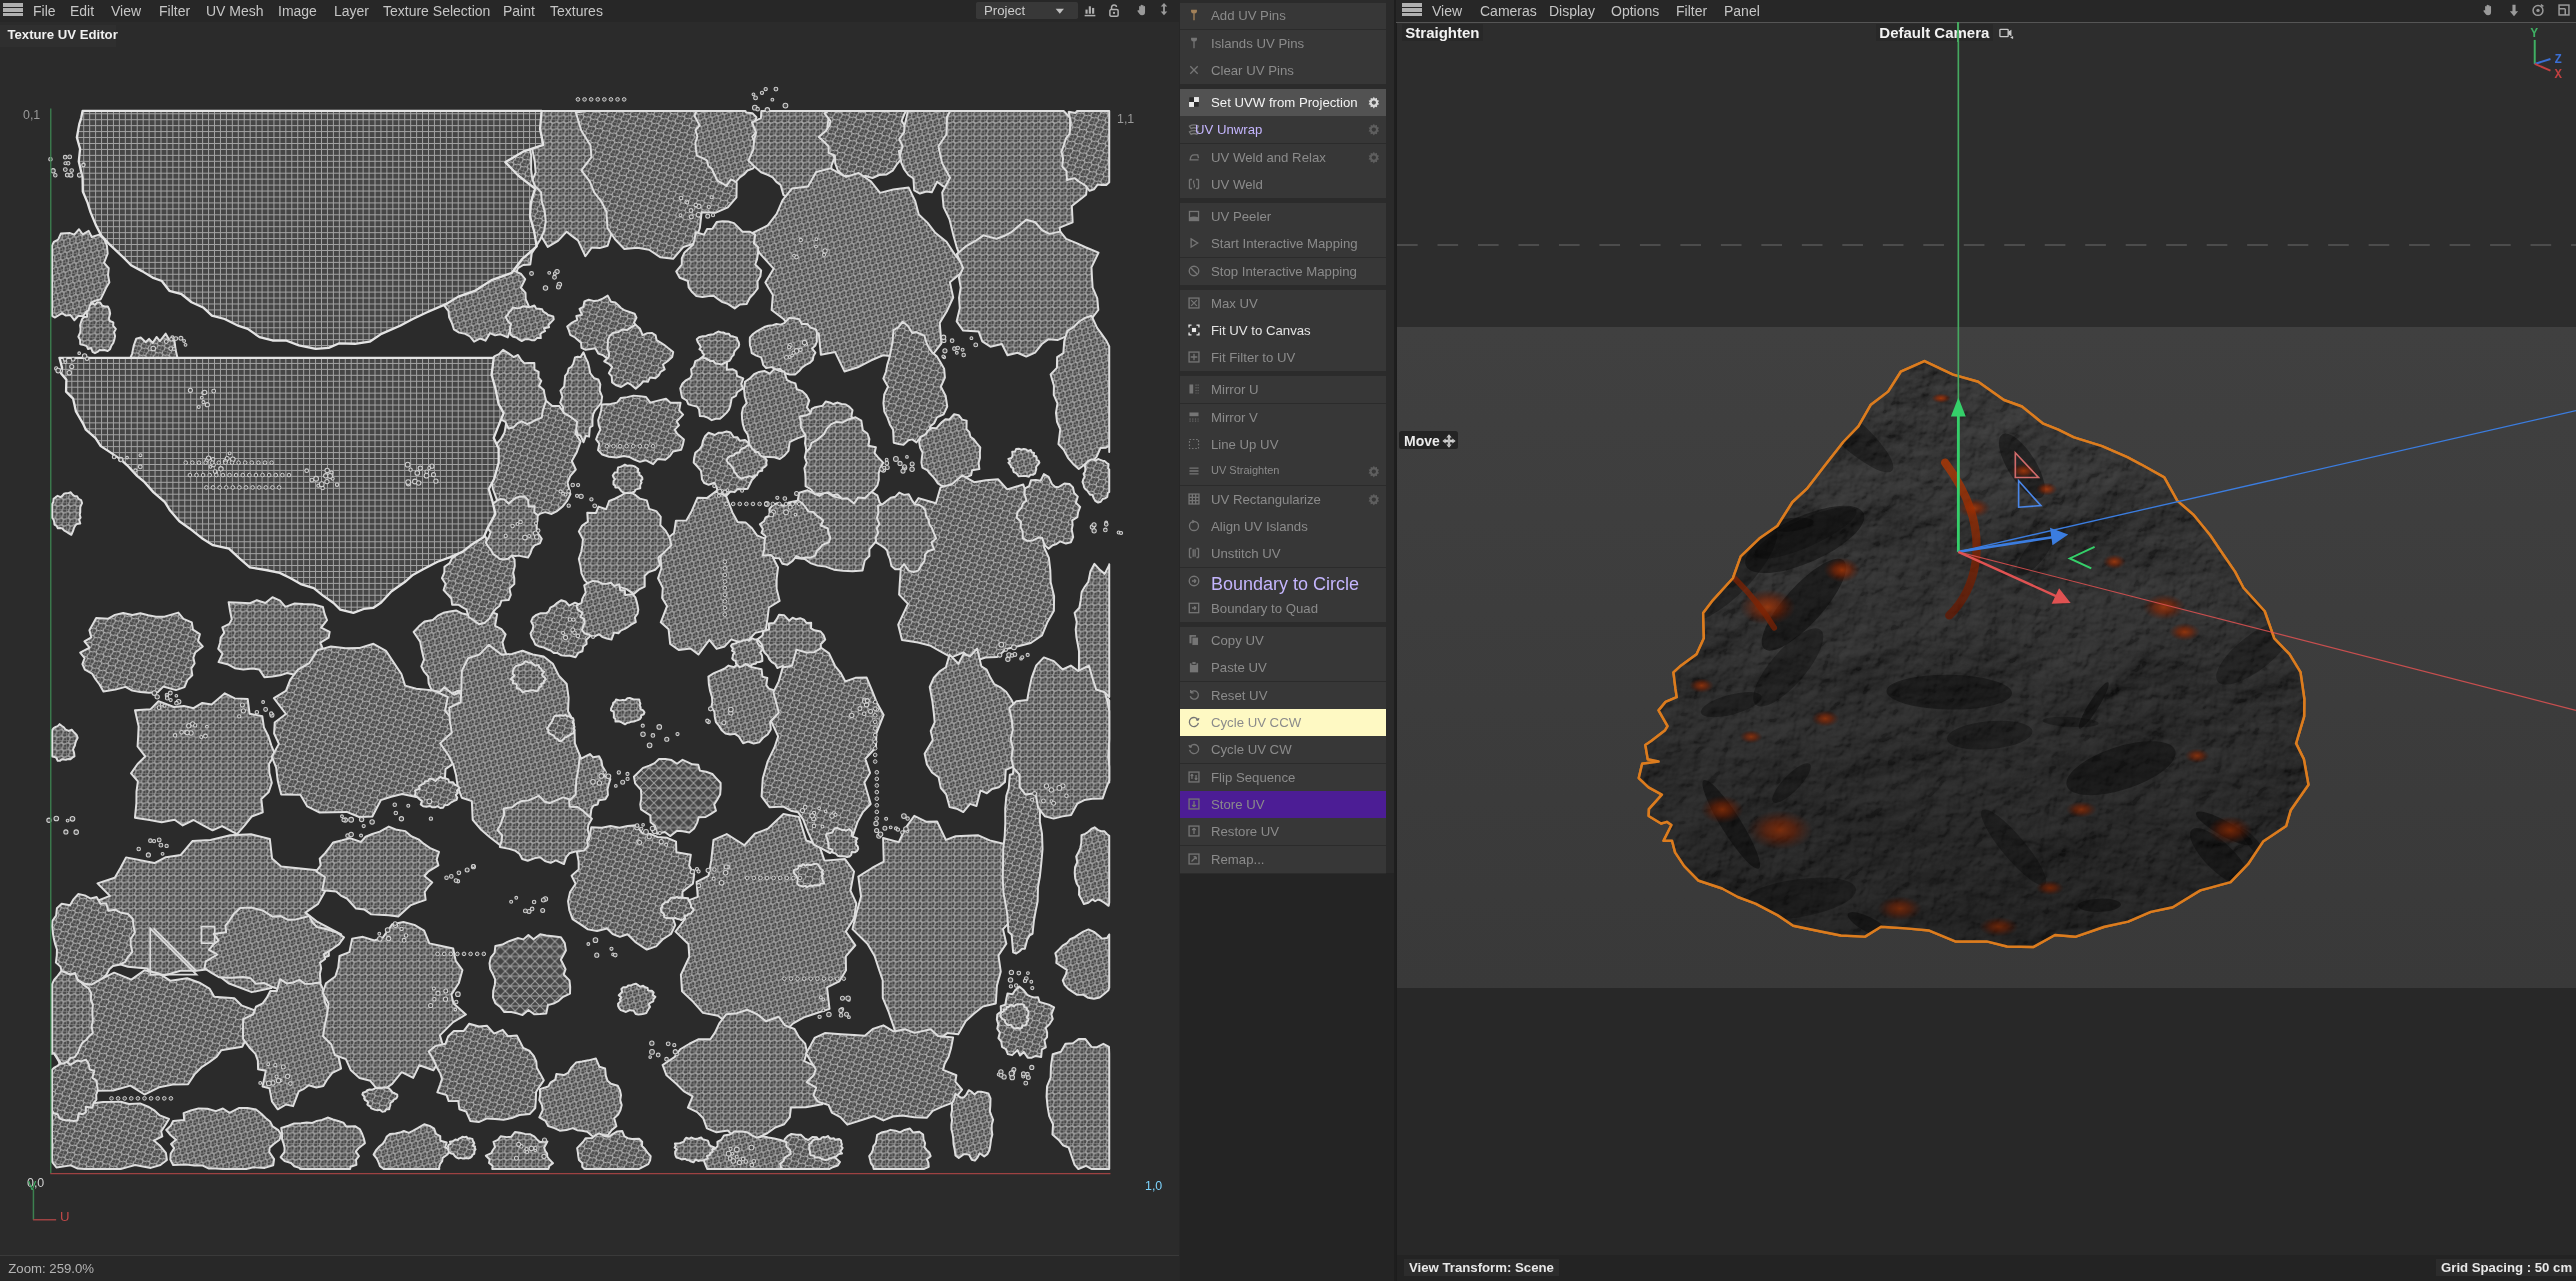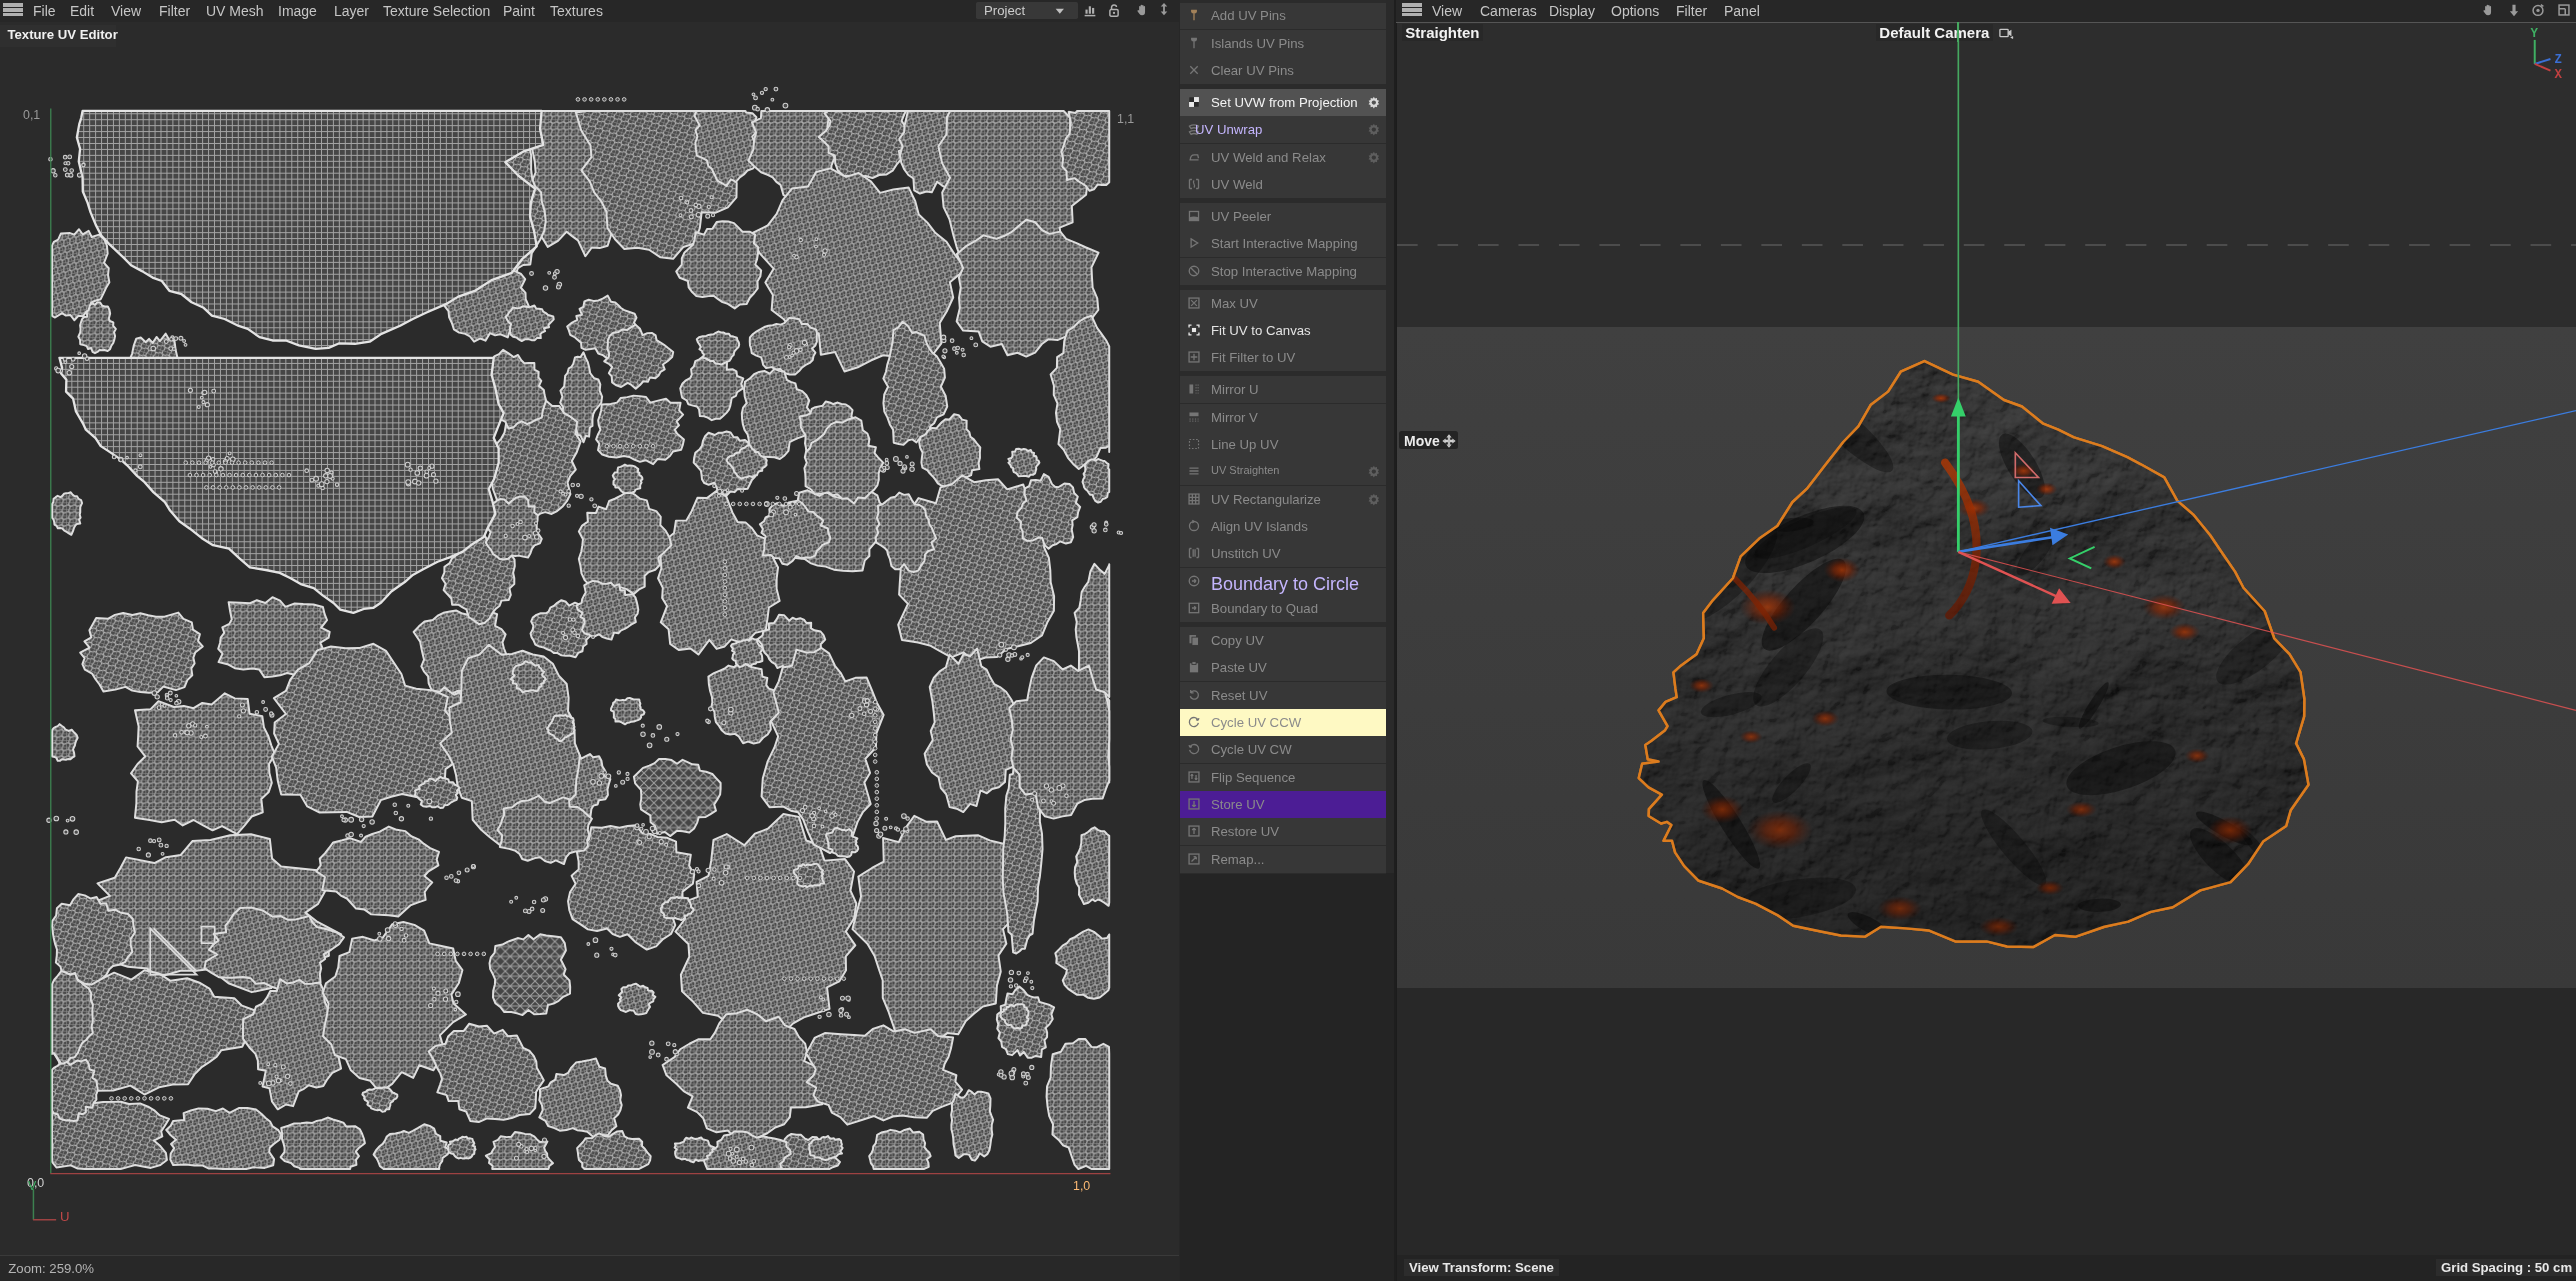--- a/index.html
+++ b/index.html
@@ -805,21 +805,21 @@
         <rect x="244" y="1122" width="16" height="20" fill="none" stroke="#dcdcdc" stroke-width="2"></rect>
 </g>
 <line x1="61.5" y1="131" x2="61.5" y2="1421" stroke="#3c8150" stroke-width="1.6"></line>
 <line x1="61" y1="1421.2" x2="1345" y2="1421.2" stroke="#9e4242" stroke-width="1.6"></line>
 <line x1="40.5" y1="1440" x2="40.5" y2="1477" stroke="#3c8150" stroke-width="1.8"></line>
 <line x1="40" y1="1477" x2="68" y2="1477" stroke="#9e4242" stroke-width="1.8"></line>
 </svg>
 <div class="abs" style="left:23px;top:108px;font-size:12.4px;color:#9a9a9a">0,1</div>
 <div class="abs" style="left:1117px;top:112px;font-size:12.4px;color:#9a9a9a">1,1</div>
 <div class="abs" style="left:27px;top:1176px;font-size:12.4px;color:#cfcfcf">0,0</div>
-<div class="abs" style="left:1073px;top:1179px;font-size:12.4px;color:#fdba74">1,0</div>
+<div class="abs" style="left:1145px;top:1179px;font-size:12.4px;color:#7dd3fc">1,0</div>
 <div class="abs" style="left:28px;top:1179px;font-size:12.4px;color:#3fae63">V</div>
 <div class="abs" style="left:60px;top:1209px;font-size:13.2px;color:#c04848">U</div>
 
 <div class="abs" style="left:0;top:0;width:1179px;height:21.5px;background:#272727"></div>
 <div style="position:absolute;left:3.3px;top:3.3px;width:20px;height:3.3px;background:#b0b0b0"></div>
     <div style="position:absolute;left:3.3px;top:8.3px;width:20px;height:3.3px;background:#b0b0b0"></div>
     <div style="position:absolute;left:3.3px;top:13.2px;width:20px;height:3.3px;background:#b0b0b0"></div>
 <span style="position:absolute;left:33px;top:2.5px;font-size:14px;color:#c6c6c6">File</span>
     <span style="position:absolute;left:70px;top:2.5px;font-size:14px;color:#c6c6c6">Edit</span>
     <span style="position:absolute;left:111px;top:2.5px;font-size:14px;color:#c6c6c6">View</span>

